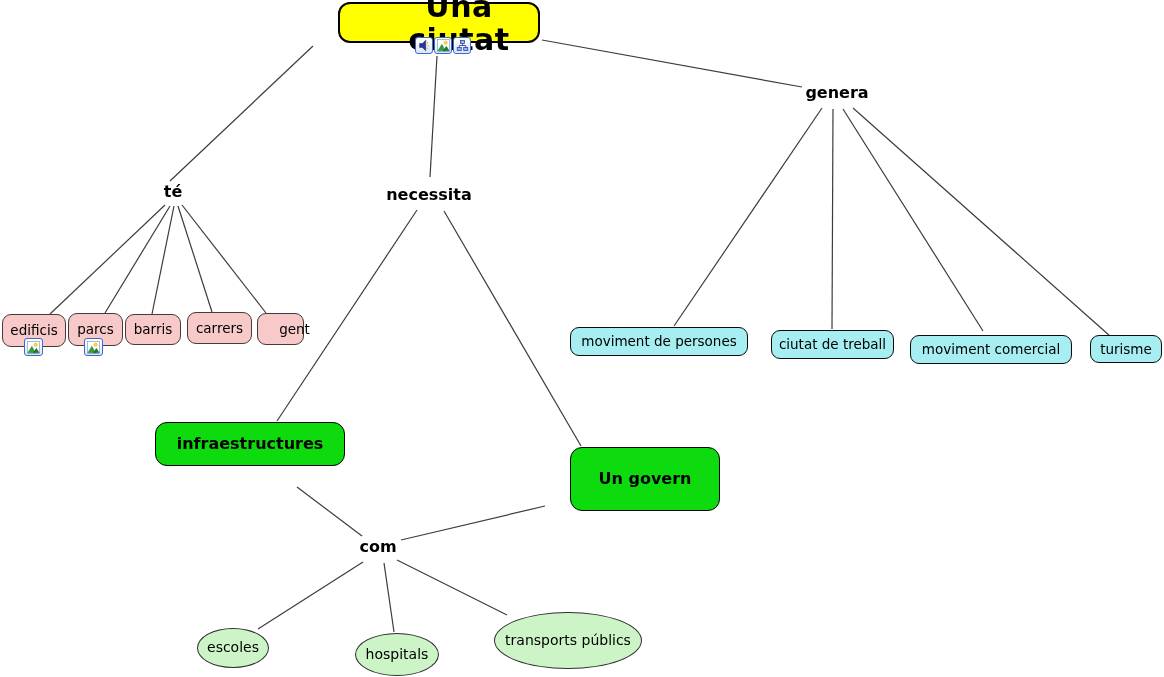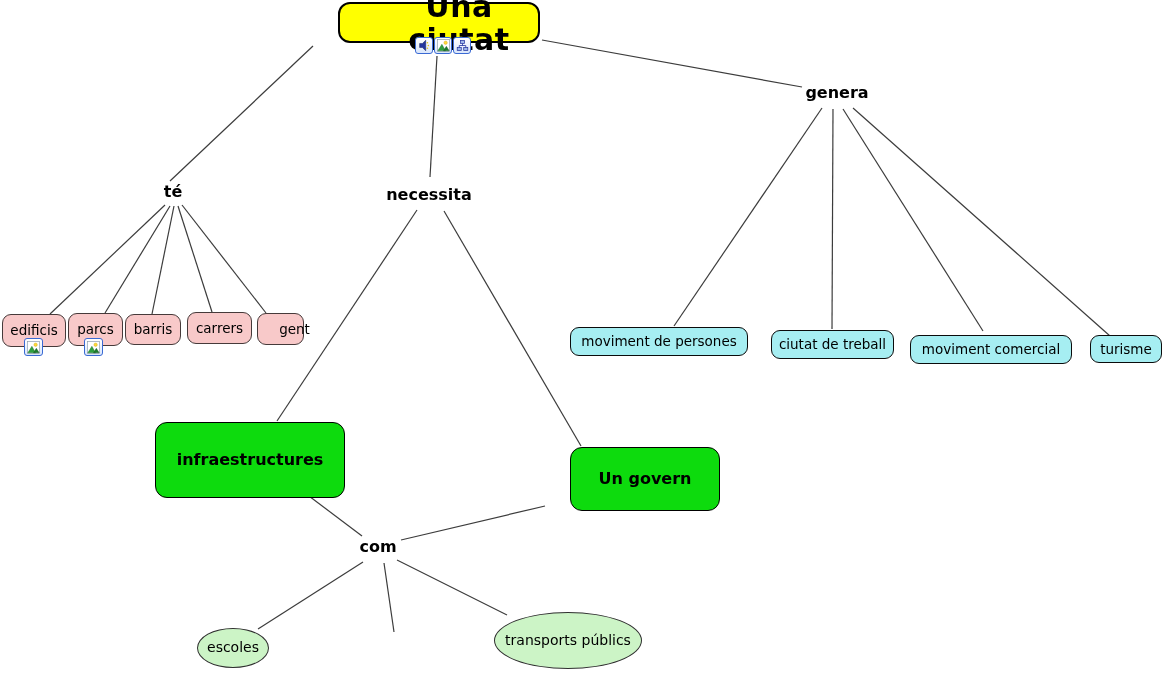--- a/index.html
+++ b/index.html
@@ -135,21 +135,21 @@
   </button>
   <button class="attach-btn abs" style="left:84px;top:338px;">
     <svg viewBox="0 0 16 16">
       <rect x="0.5" y="0.5" width="15" height="15" fill="#ffffff" stroke="#8899aa" stroke-width="0.8"></rect>
       <circle cx="10.6" cy="4.6" r="2.1" fill="#ffd939" stroke="#c9a11a" stroke-width="0.5"></circle>
       <polygon points="1,14.5 6,6.5 10.5,14.5" fill="#2f9e3f" stroke="#1c6e2a" stroke-width="0.5"></polygon>
       <polygon points="8,14.5 11.5,9 15,14.5" fill="#1c7a2e" stroke="#14531f" stroke-width="0.5"></polygon>
     </svg>
   </button>
 
-  <div class="node concept-green" style="left:155px;top:422px;width:190px;height:76px;">
+  <div class="node concept-green" style="left:155px;top:422px;width:190px;height:44px;">
     <span>infraestructures</span>
   </div>
   <div class="node concept-green" style="left:538px;top:447px;width:150px;height:64px;margin-left:32px;">
     <span>Un govern</span>
   </div>
 
   <div class="node concept-cyan" style="left:570px;top:327px;width:178px;height:29px;">
     <span>moviment de persones</span>
   </div>
   <div class="node concept-cyan" style="left:771px;top:330px;width:123px;height:29px;">
@@ -158,17 +158,20 @@
   <div class="node concept-cyan" style="left:910px;top:335px;width:162px;height:29px;">
     <span>moviment comercial</span>
   </div>
   <div class="node concept-cyan" style="left:1090px;top:335px;width:72px;height:28px;">
     <span>turisme</span>
   </div>
 
   <div class="node concept-ellipse" style="left:197px;top:628px;width:72px;height:40px;">
     <span>escoles</span>
   </div>
+  <div class="node concept-ellipse" style="left:355px;top:633px;width:84px;height:43px;">
+    <span>hospitals</span>
+  </div>
   <div class="node concept-ellipse" style="left:494px;top:612px;width:148px;height:57px;">
     <span>transports públics</span>
   </div>
 
 </div>
 
 </body></html>

